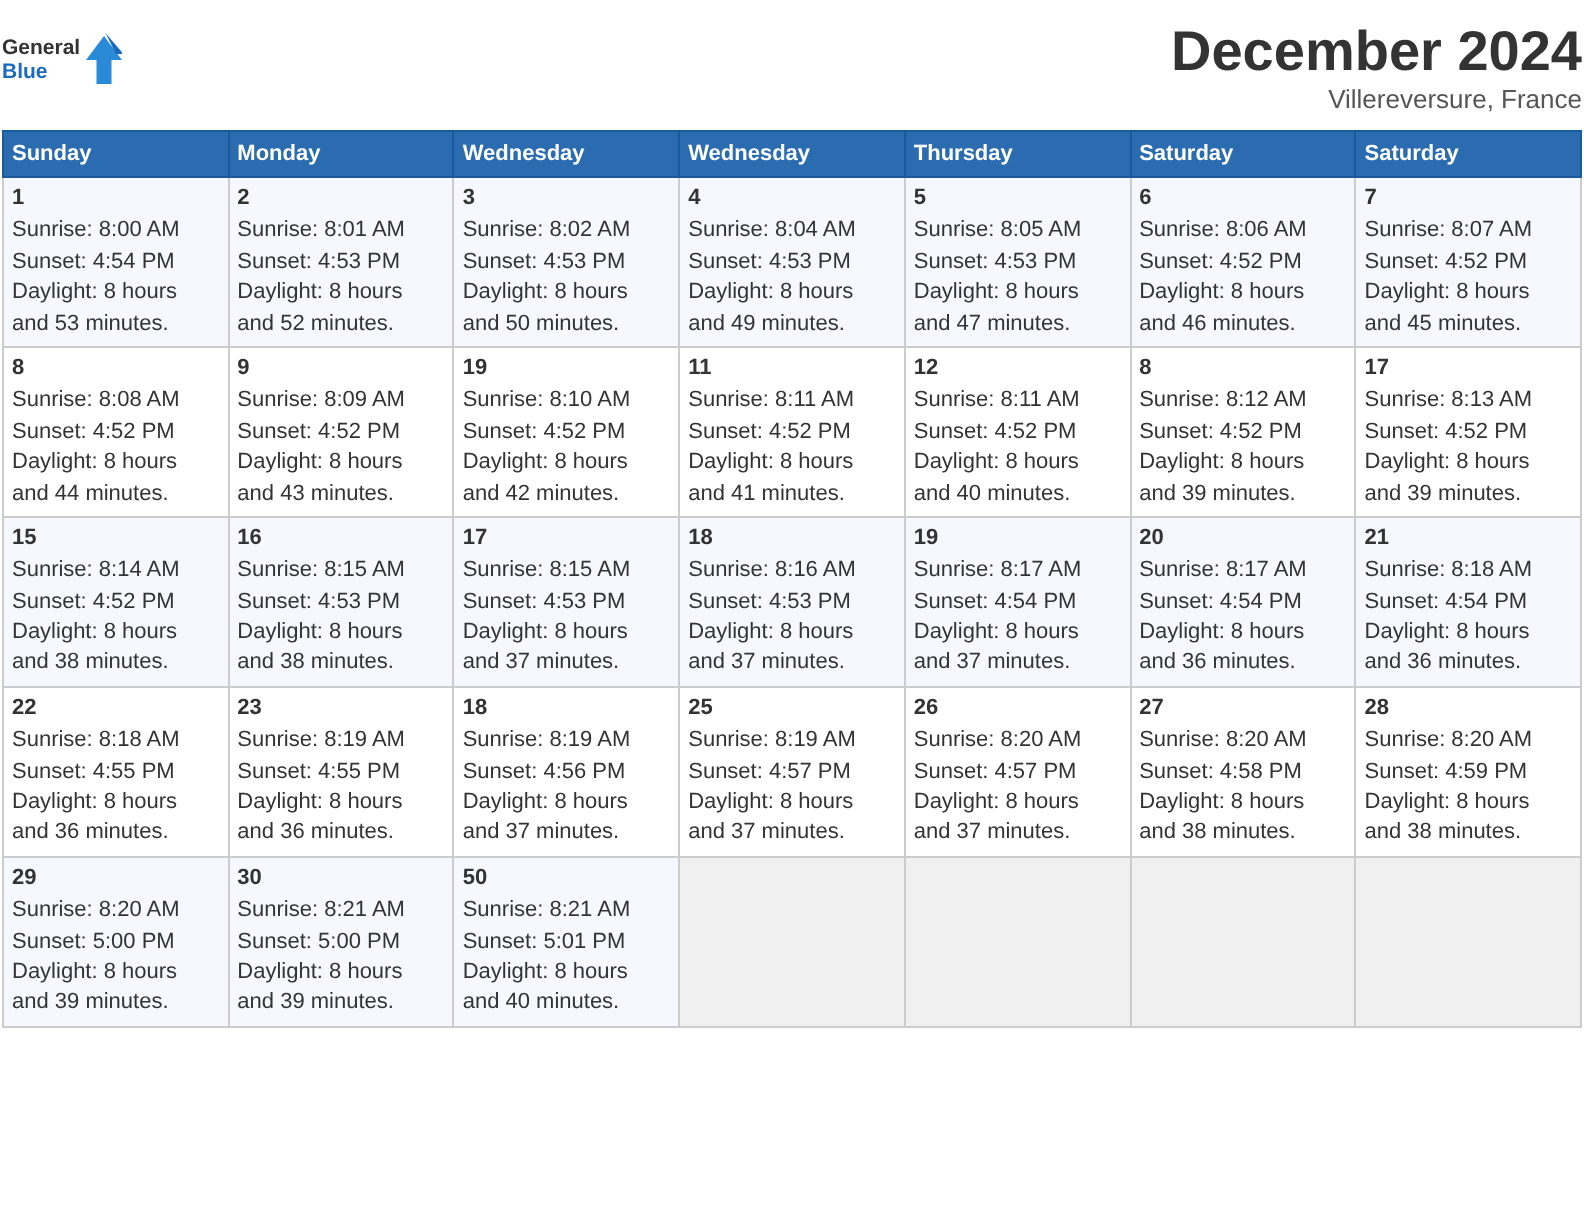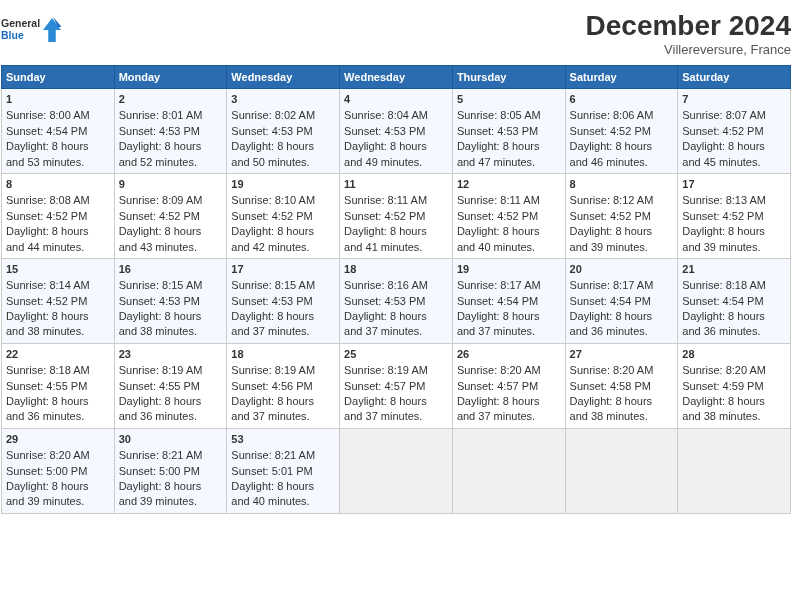--- a/index.html
+++ b/index.html
@@ -238,21 +238,21 @@
         <tr>
           <td>
     <span class="day-number">29</span>
     <span class="day-info">Sunrise: 8:20 AM<br>Sunset: 5:00 PM<br>Daylight: 8 hours and 39 minutes.</span>
   </td>
           <td>
     <span class="day-number">30</span>
     <span class="day-info">Sunrise: 8:21 AM<br>Sunset: 5:00 PM<br>Daylight: 8 hours and 39 minutes.</span>
   </td>
           <td>
-    <span class="day-number">53</span>
+    <span class="day-number">50</span>
     <span class="day-info">Sunrise: 8:21 AM<br>Sunset: 5:01 PM<br>Daylight: 8 hours and 40 minutes.</span>
   </td>
           <td class="empty-cell"></td>
           <td class="empty-cell"></td>
           <td class="empty-cell"></td>
           <td class="empty-cell"></td>
         </tr>
       </tbody>
   </table>
 </div>

